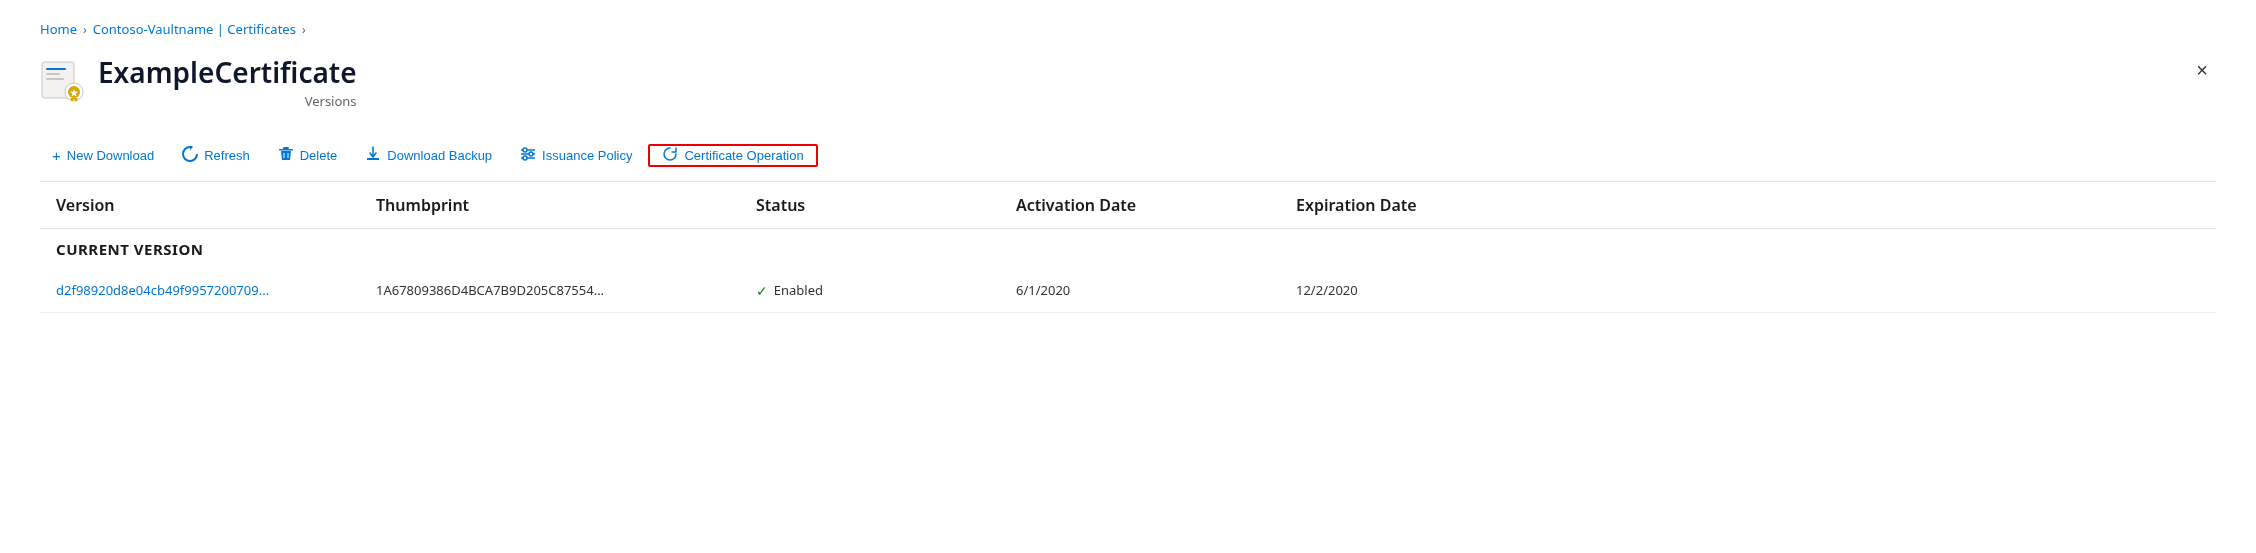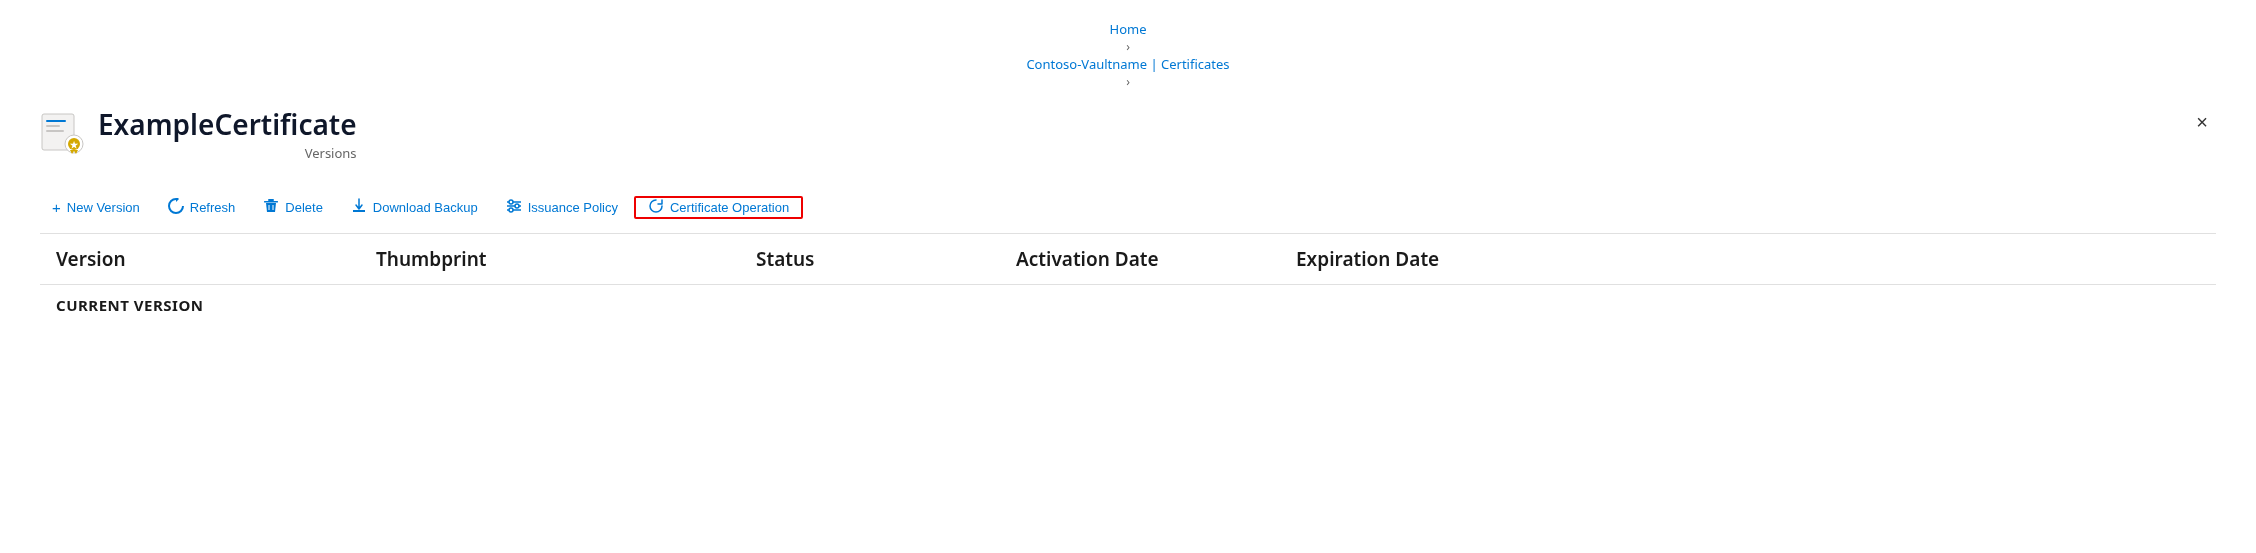--- a/index.html
+++ b/index.html
@@ -12,25 +12,24 @@
     .container {
       width: 2256px;
       min-height: 553px;
       background: #fff;
       position: relative;
       padding: 20px 40px;
     }
     .breadcrumb {
       display: flex;
       align-items: center;
-      gap: 0;
+      gap: 6px;
       font-size: 13px;
       color: #0078d4;
       margin-bottom: 18px;
-      flex-direction: column;
     }
     .breadcrumb a {
       color: #0078d4;
       text-decoration: none;
       cursor: pointer;
     }
     .breadcrumb-sep {
       color: #666;
       font-size: 12px;
     }
@@ -122,21 +121,21 @@
     }
     .table-header {
       display: grid;
       grid-template-columns: 320px 380px 260px 280px 280px;
       padding: 12px 16px;
       border-bottom: 1px solid #e0e0e0;
       background: #fff;
     }
     .table-header-cell {
       font-weight: 600;
-      font-size: 19px;
+      font-size: 16px;
       color: #1a1a1a;
     }
     .section-label {
       padding: 10px 16px;
       font-size: 15px;
       font-weight: 700;
       color: #1a1a1a;
       letter-spacing: 0.5px;
       background: #fff;
     }
@@ -199,21 +198,21 @@
         <h1>ExampleCertificate</h1>
         <div class="subtitle">Versions</div>
       </div>
     </div>
     <button class="close-btn">×</button>
   </div>
 
   <div class="toolbar">
     <button class="toolbar-btn">
       <span class="btn-icon">+</span>
-      <span>New Version</span>
+      <span>New Download</span>
     </button>
 
     <button class="toolbar-btn">
       <span class="btn-icon">
         <svg width="16" height="16" viewBox="0 0 16 16" fill="none" xmlns="http://www.w3.org/2000/svg">
           <path d="M14 8A6 6 0 1 1 8 2v2l3-3-3-3v2A8 8 0 1 0 16 8h-2z" fill="#0078d4"></path>
         </svg>
       </span>
       <span>Refresh</span>
     </button>
@@ -270,15 +269,27 @@
     <div class="table-header">
       <div class="table-header-cell">Version</div>
       <div class="table-header-cell">Thumbprint</div>
       <div class="table-header-cell">Status</div>
       <div class="table-header-cell">Activation Date</div>
       <div class="table-header-cell">Expiration Date</div>
     </div>
 
     <div class="section-label">CURRENT VERSION</div>
 
+    <div class="table-row">
+      <div class="table-cell">
+        <a class="version-link">d2f98920d8e04cb49f9957200709...</a>
+      </div>
+      <div class="table-cell">1A67809386D4BCA7B9D205C87554...</div>
+      <div class="status-cell">
+        <span class="check-icon">✓</span>
+        <span>Enabled</span>
+      </div>
+      <div class="table-cell">6/1/2020</div>
+      <div class="table-cell">12/2/2020</div>
+    </div>
   </div>
 
 </div>
 
 </body></html>

